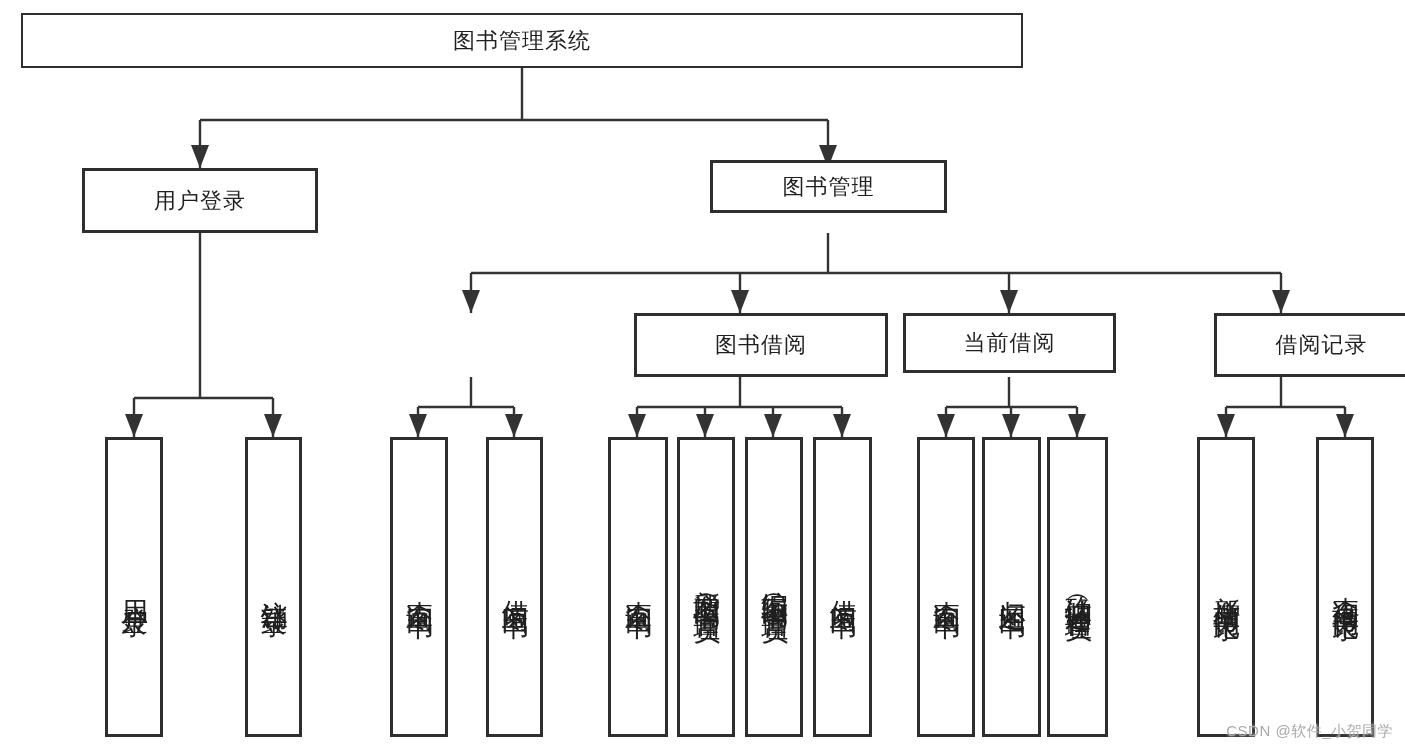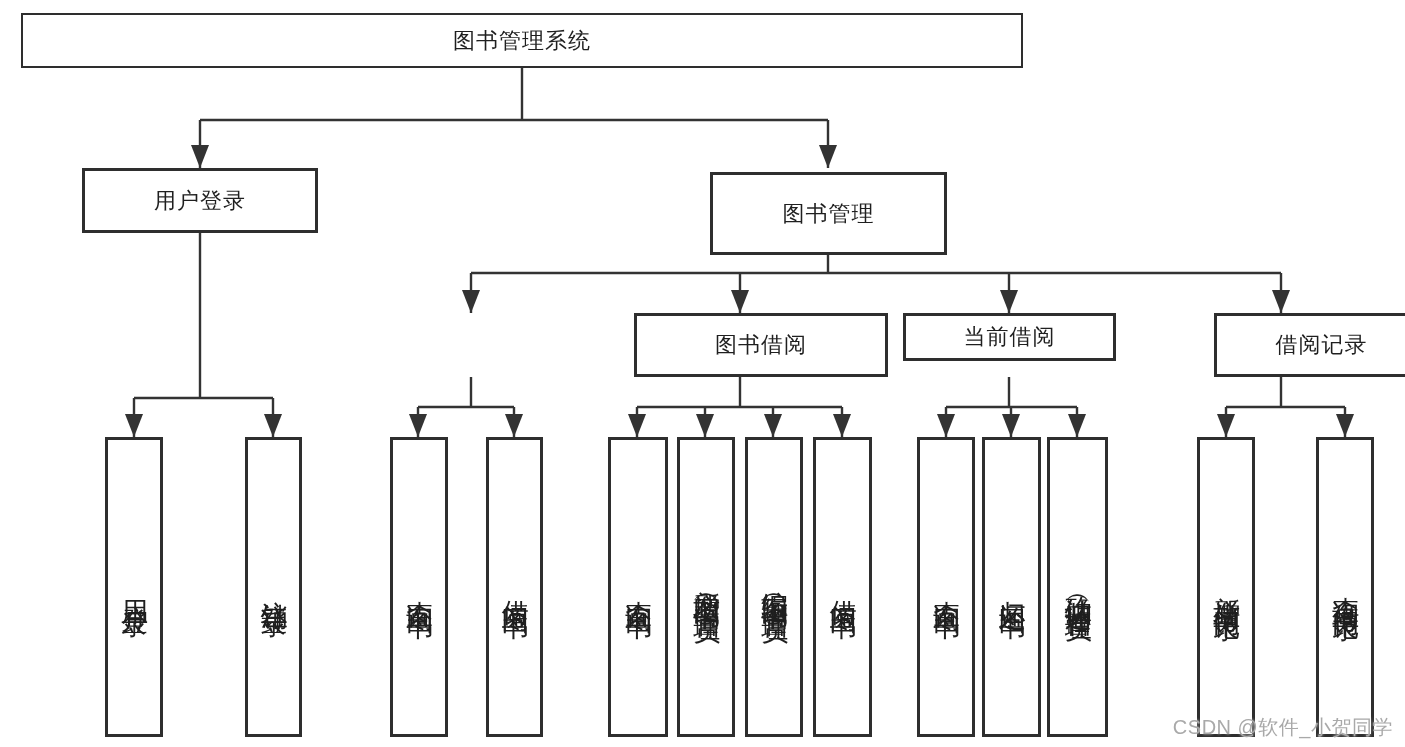--- a/index.html
+++ b/index.html
@@ -58,21 +58,21 @@
     font-size:27px;
     writing-mode:vertical-rl;
     text-orientation:mixed;
     letter-spacing:4px;
     line-height:1.1;
   }
   .watermark{
     position:absolute;
     right:12px;
     bottom:6px;
-    font-size:20px;
+    font-size:15px;
     color:var(--watermark);
     text-shadow:0 0 3px rgba(255,255,255,0.9);
     letter-spacing:0.5px;
     z-index:2;
     white-space:nowrap;
   }
 </style>
 </head>
 <body>
 
@@ -111,28 +111,28 @@
     </g>
   </svg>
 
   <div class="box root" style="left:21px;top:13px;width:1002px;height:55px">
     <span class="lbl">图书管理系统</span>
   </div>
 
   <div class="box l2" style="left:82px;top:168px;width:236px;height:65px">
     <span class="lbl">用户登录</span>
   </div>
-  <div class="box l2" style="left:710px;top:172px;width:237px;height:83px">
+  <div class="box l2" style="left:710px;top:160px;width:237px;height:53px">
     <span class="lbl">图书管理</span>
   </div>
 
   <div class="box l3" style="left:634px;top:313px;width:254px;height:64px">
     <span class="lbl">图书借阅</span>
   </div>
-  <div class="box l3" style="left:903px;top:313px;width:213px;height:48px">
+  <div class="box l3" style="left:903px;top:313px;width:213px;height:60px">
     <span class="lbl">当前借阅</span>
   </div>
   <div class="box l3" style="left:1214px;top:313px;width:215px;height:64px">
     <span class="lbl">借阅记录</span>
   </div>
 
   <div class="box leaf" style="left:105px;top:437px;width:58px;height:300px">
     <span class="vlbl">用户登录</span>
   </div>
   <div class="box leaf" style="left:245px;top:437px;width:57px;height:300px">

